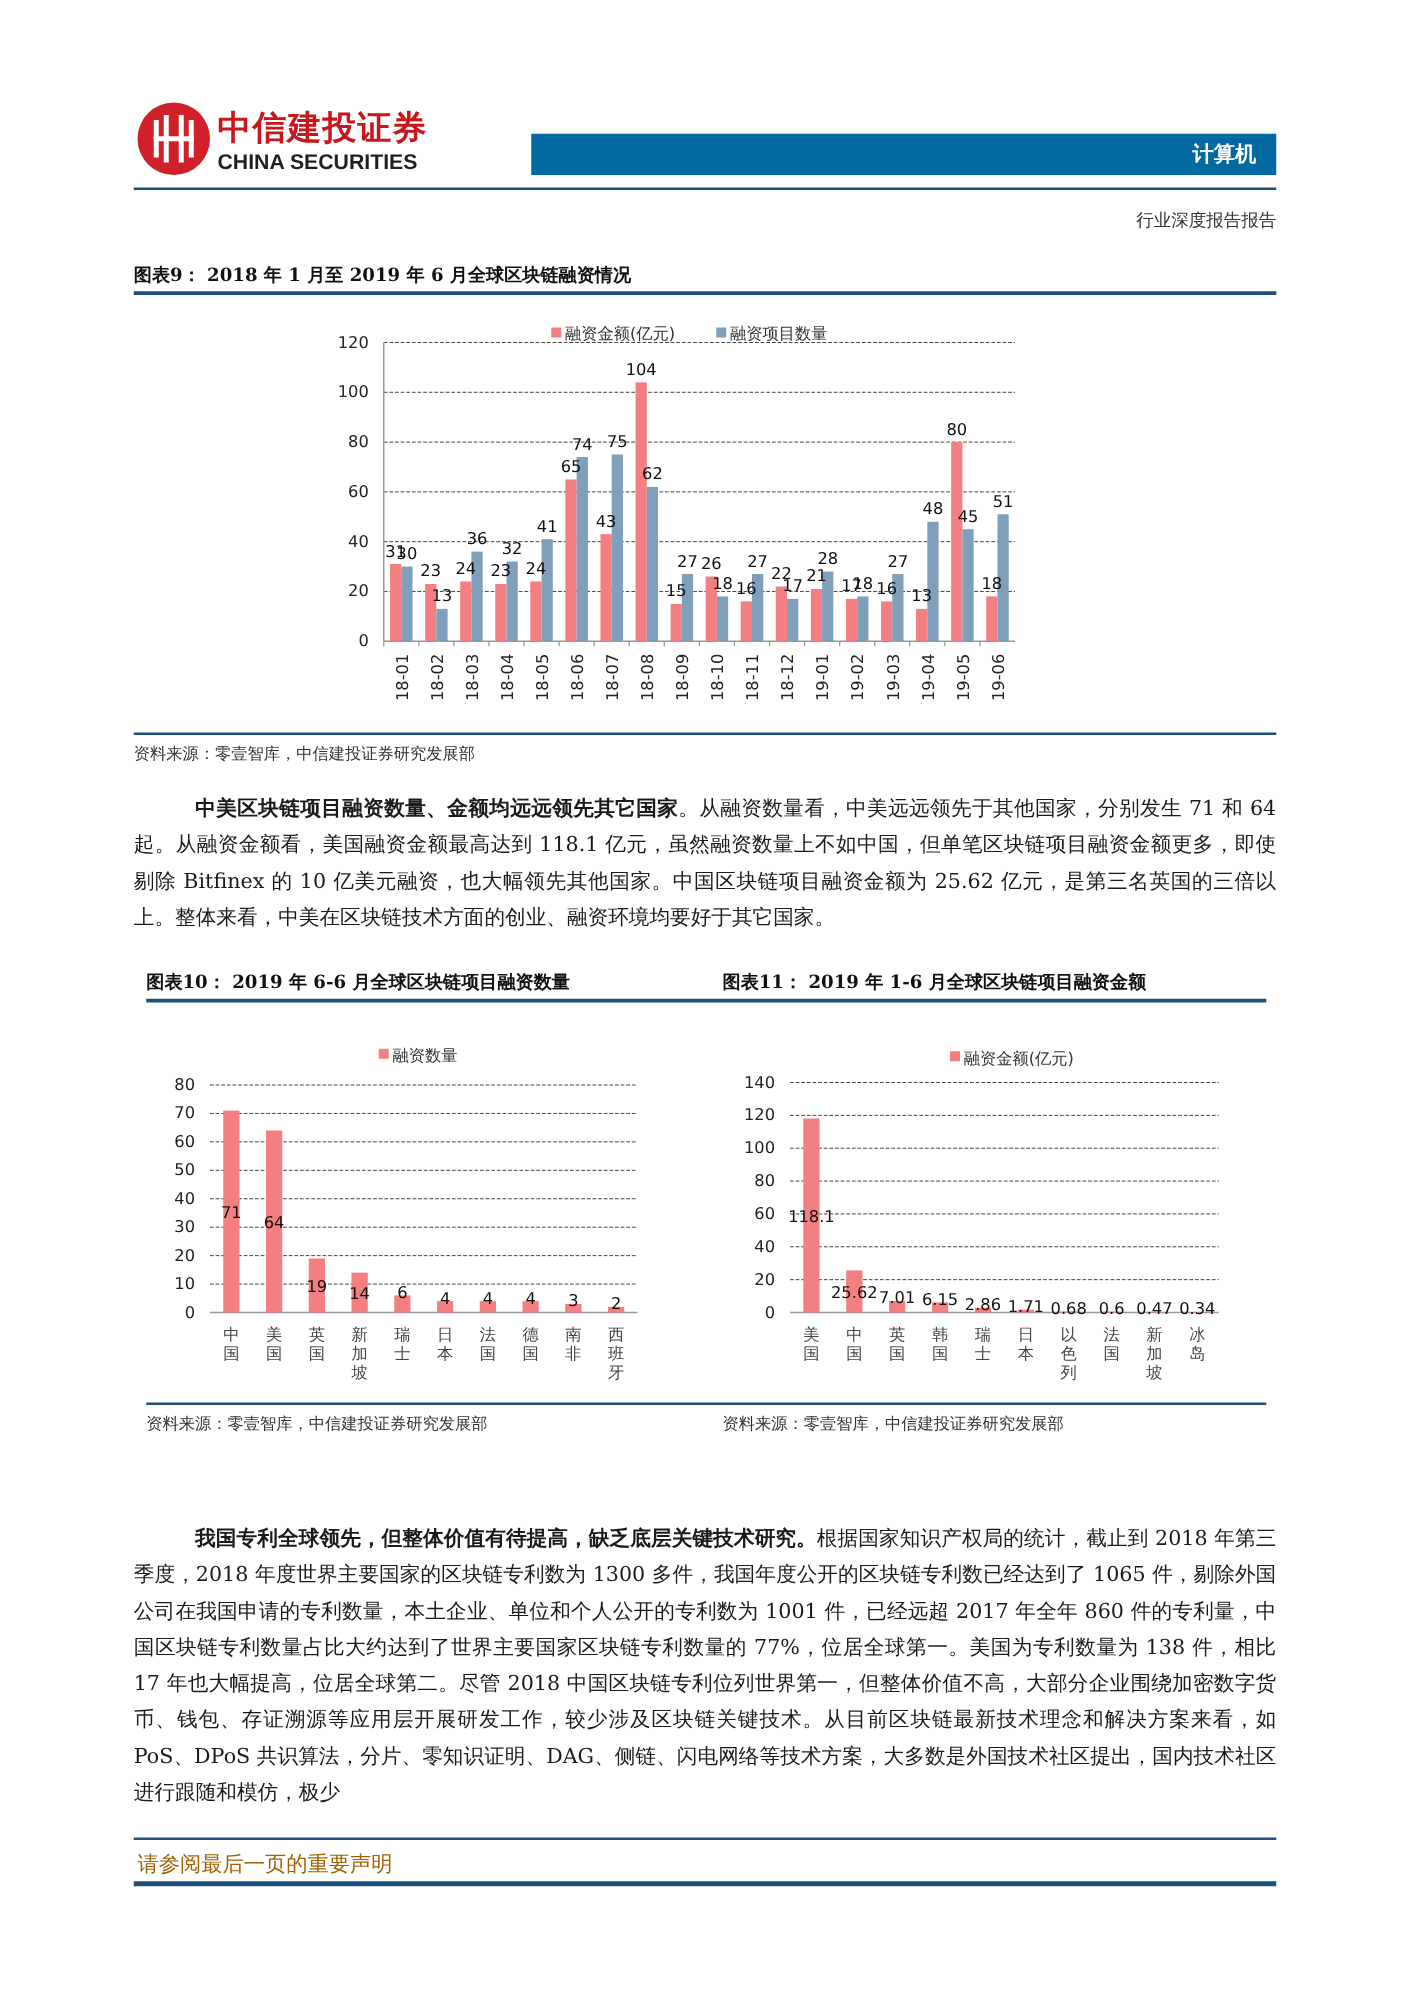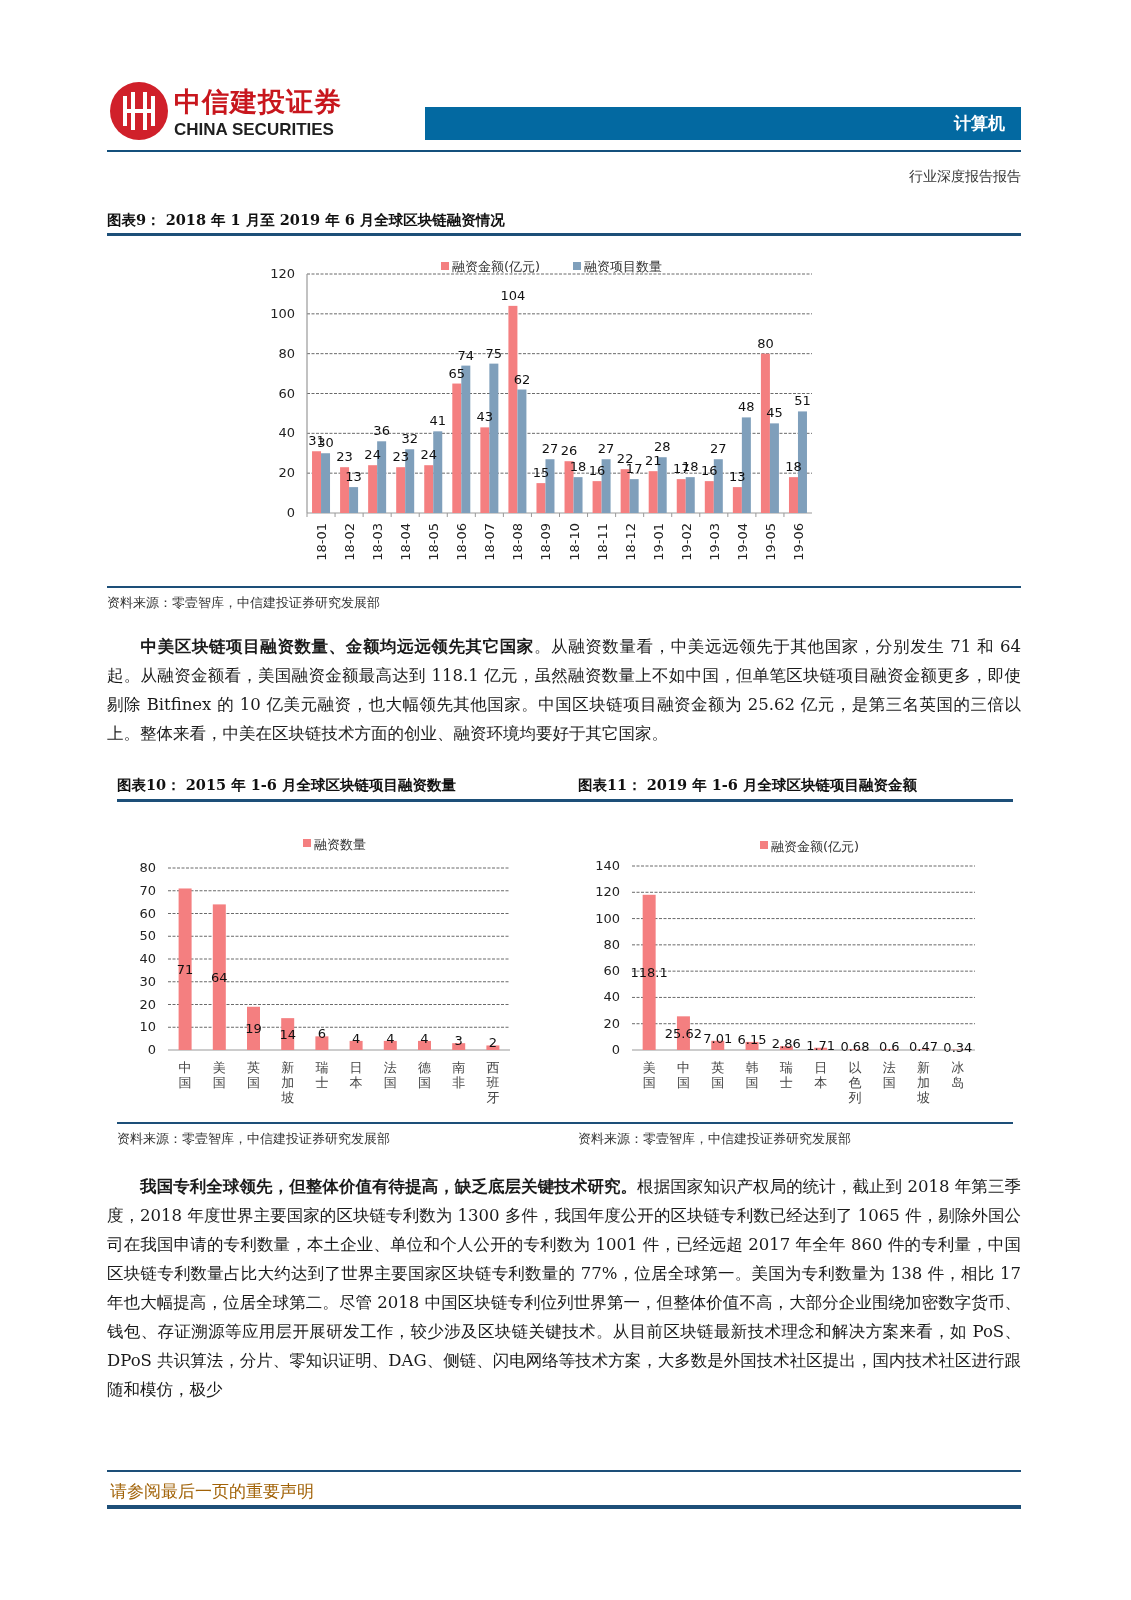--- a/index.html
+++ b/index.html
@@ -17,21 +17,21 @@
   .header-bar span { position: absolute; right: 16px; top: 5px; color: #fff; font-family: "DejaVu Sans", sans-serif; font-weight: bold; font-size: 17px; }
   .header-rule { left: 107px; top: 150px; width: 914px; height: 2px; background: #14507c; }
   .report-type { right: 110px; top: 168px; font-size: 14px; color: #333; }
 
   .fig-title { font-family: "DejaVu Serif", serif; font-weight: bold; font-size: 14.5px; color: #111; white-space: nowrap; }
   .fig-rule { height: 3px; background: #1d4f78; }
   .thin-rule { height: 2px; background: #1d4f78; }
   .source { font-size: 13px; color: #333; white-space: nowrap; }
 
   .para { left: 107px; width: 914px; font-size: 16.5px; line-height: 29px; text-align: justify; color: #1a1a1a; }
-  .para b { font-weight: bold; }
+  .para b { font-weight: bold; margin-left: 16px; }
   .indent { display: inline-block; width: 33px; }
 
   .footer-rule1 { left: 107px; top: 1470px; width: 914px; height: 2px; background: #1d4f78; }
   .footer-text { left: 110px; top: 1480px; font-size: 17px; color: #a16207; text-align: right; }
   .footer-rule2 { left: 107px; top: 1505px; width: 914px; height: 4px; background: #1d4f78; }
 
   svg text { font-family: "DejaVu Sans", "Liberation Sans", sans-serif; }
 </style>
 </head>
 <body>
@@ -201,21 +201,21 @@
     </g>
 </svg>
 
 <div class="abs thin-rule" style="left:107px; top:586px; width:914px;"></div>
 <div class="abs source" style="left:107px; top:594px;">资料来源：零壹智库，中信建投证券研究发展部</div>
 
 <div class="abs para" style="top:632px;">
   <span class="indent"></span><b>中美区块链项目融资数量、金额均远远领先其它国家</b><span>。从融资数量看，中美远远领先于其他国家，分别发生 71 和 64 起。从融资金额看，美国融资金额最高达到 118.1 亿元，虽然融资数量上不如中国，但单笔区块链项目融资金额更多，即使剔除 Bitfinex 的 10 亿美元融资，也大幅领先其他国家。中国区块链项目融资金额为 25.62 亿元，是第三名英国的三倍以上。整体来看，中美在区块链技术方面的创业、融资环境均要好于其它国家。</span>
 </div>
 
-<div class="abs fig-title" style="left:117px; top:776px;">图表10：  2015 年 1-6 月全球区块链项目融资数量</div>
+<div class="abs fig-title" style="left:117px; top:776px;">图表10：  2019 年 6-6 月全球区块链项目融资数量</div>
 <div class="abs fig-title" style="left:578px; top:776px;">图表11：  2019 年 1-6 月全球区块链项目融资金额</div>
 <div class="abs fig-rule" style="left:117px; top:799px; width:896px;"></div>
 
 <svg class="abs" id="chart10" style="left:120px; top:815px;" width="400" height="300">
   <g>
     <rect x="183" y="24" width="8" height="8" fill="#f47f80"></rect>
     <text x="194" y="34" font-size="13" fill="#333">融资数量</text>
   </g>
   <g id="c10-grid">
       <text x="36" y="239" text-anchor="end" font-size="13" fill="#222">0</text>
@@ -357,19 +357,19 @@
       <text x="343.54999999999995" y="287" text-anchor="middle" font-size="13" fill="#444">坡</text>
       <text x="377.84999999999997" y="257" text-anchor="middle" font-size="13" fill="#444">冰</text>
       <text x="377.84999999999997" y="272" text-anchor="middle" font-size="13" fill="#444">岛</text>
     </g>
 </svg>
 
 <div class="abs thin-rule" style="left:117px; top:1122px; width:896px;"></div>
 <div class="abs source" style="left:117px; top:1130px;">资料来源：零壹智库，中信建投证券研究发展部</div>
 <div class="abs source" style="left:578px; top:1130px;">资料来源：零壹智库，中信建投证券研究发展部</div>
 
-<div class="abs para" style="top:1172px;">
+<div class="abs para" style="top:1216px;">
   <span class="indent"></span><b>我国专利全球领先，但整体价值有待提高，缺乏底层关键技术研究。</b><span>根据国家知识产权局的统计，截止到 2018 年第三季度，2018 年度世界主要国家的区块链专利数为 1300 多件，我国年度公开的区块链专利数已经达到了 1065 件，剔除外国公司在我国申请的专利数量，本土企业、单位和个人公开的专利数为 1001 件，已经远超 2017 年全年 860 件的专利量，中国区块链专利数量占比大约达到了世界主要国家区块链专利数量的 77%，位居全球第一。美国为专利数量为 138 件，相比 17 年也大幅提高，位居全球第二。尽管 2018 中国区块链专利位列世界第一，但整体价值不高，大部分企业围绕加密数字货币、钱包、存证溯源等应用层开展研发工作，较少涉及区块链关键技术。从目前区块链最新技术理念和解决方案来看，如 PoS、DPoS 共识算法，分片、零知识证明、DAG、侧链、闪电网络等技术方案，大多数是外国技术社区提出，国内技术社区进行跟随和模仿，极少</span>
 </div>
 
 <div class="abs footer-rule1"></div>
 <div class="abs footer-text">请参阅最后一页的重要声明</div>
 <div class="abs footer-rule2"></div>
 
 </body></html>

